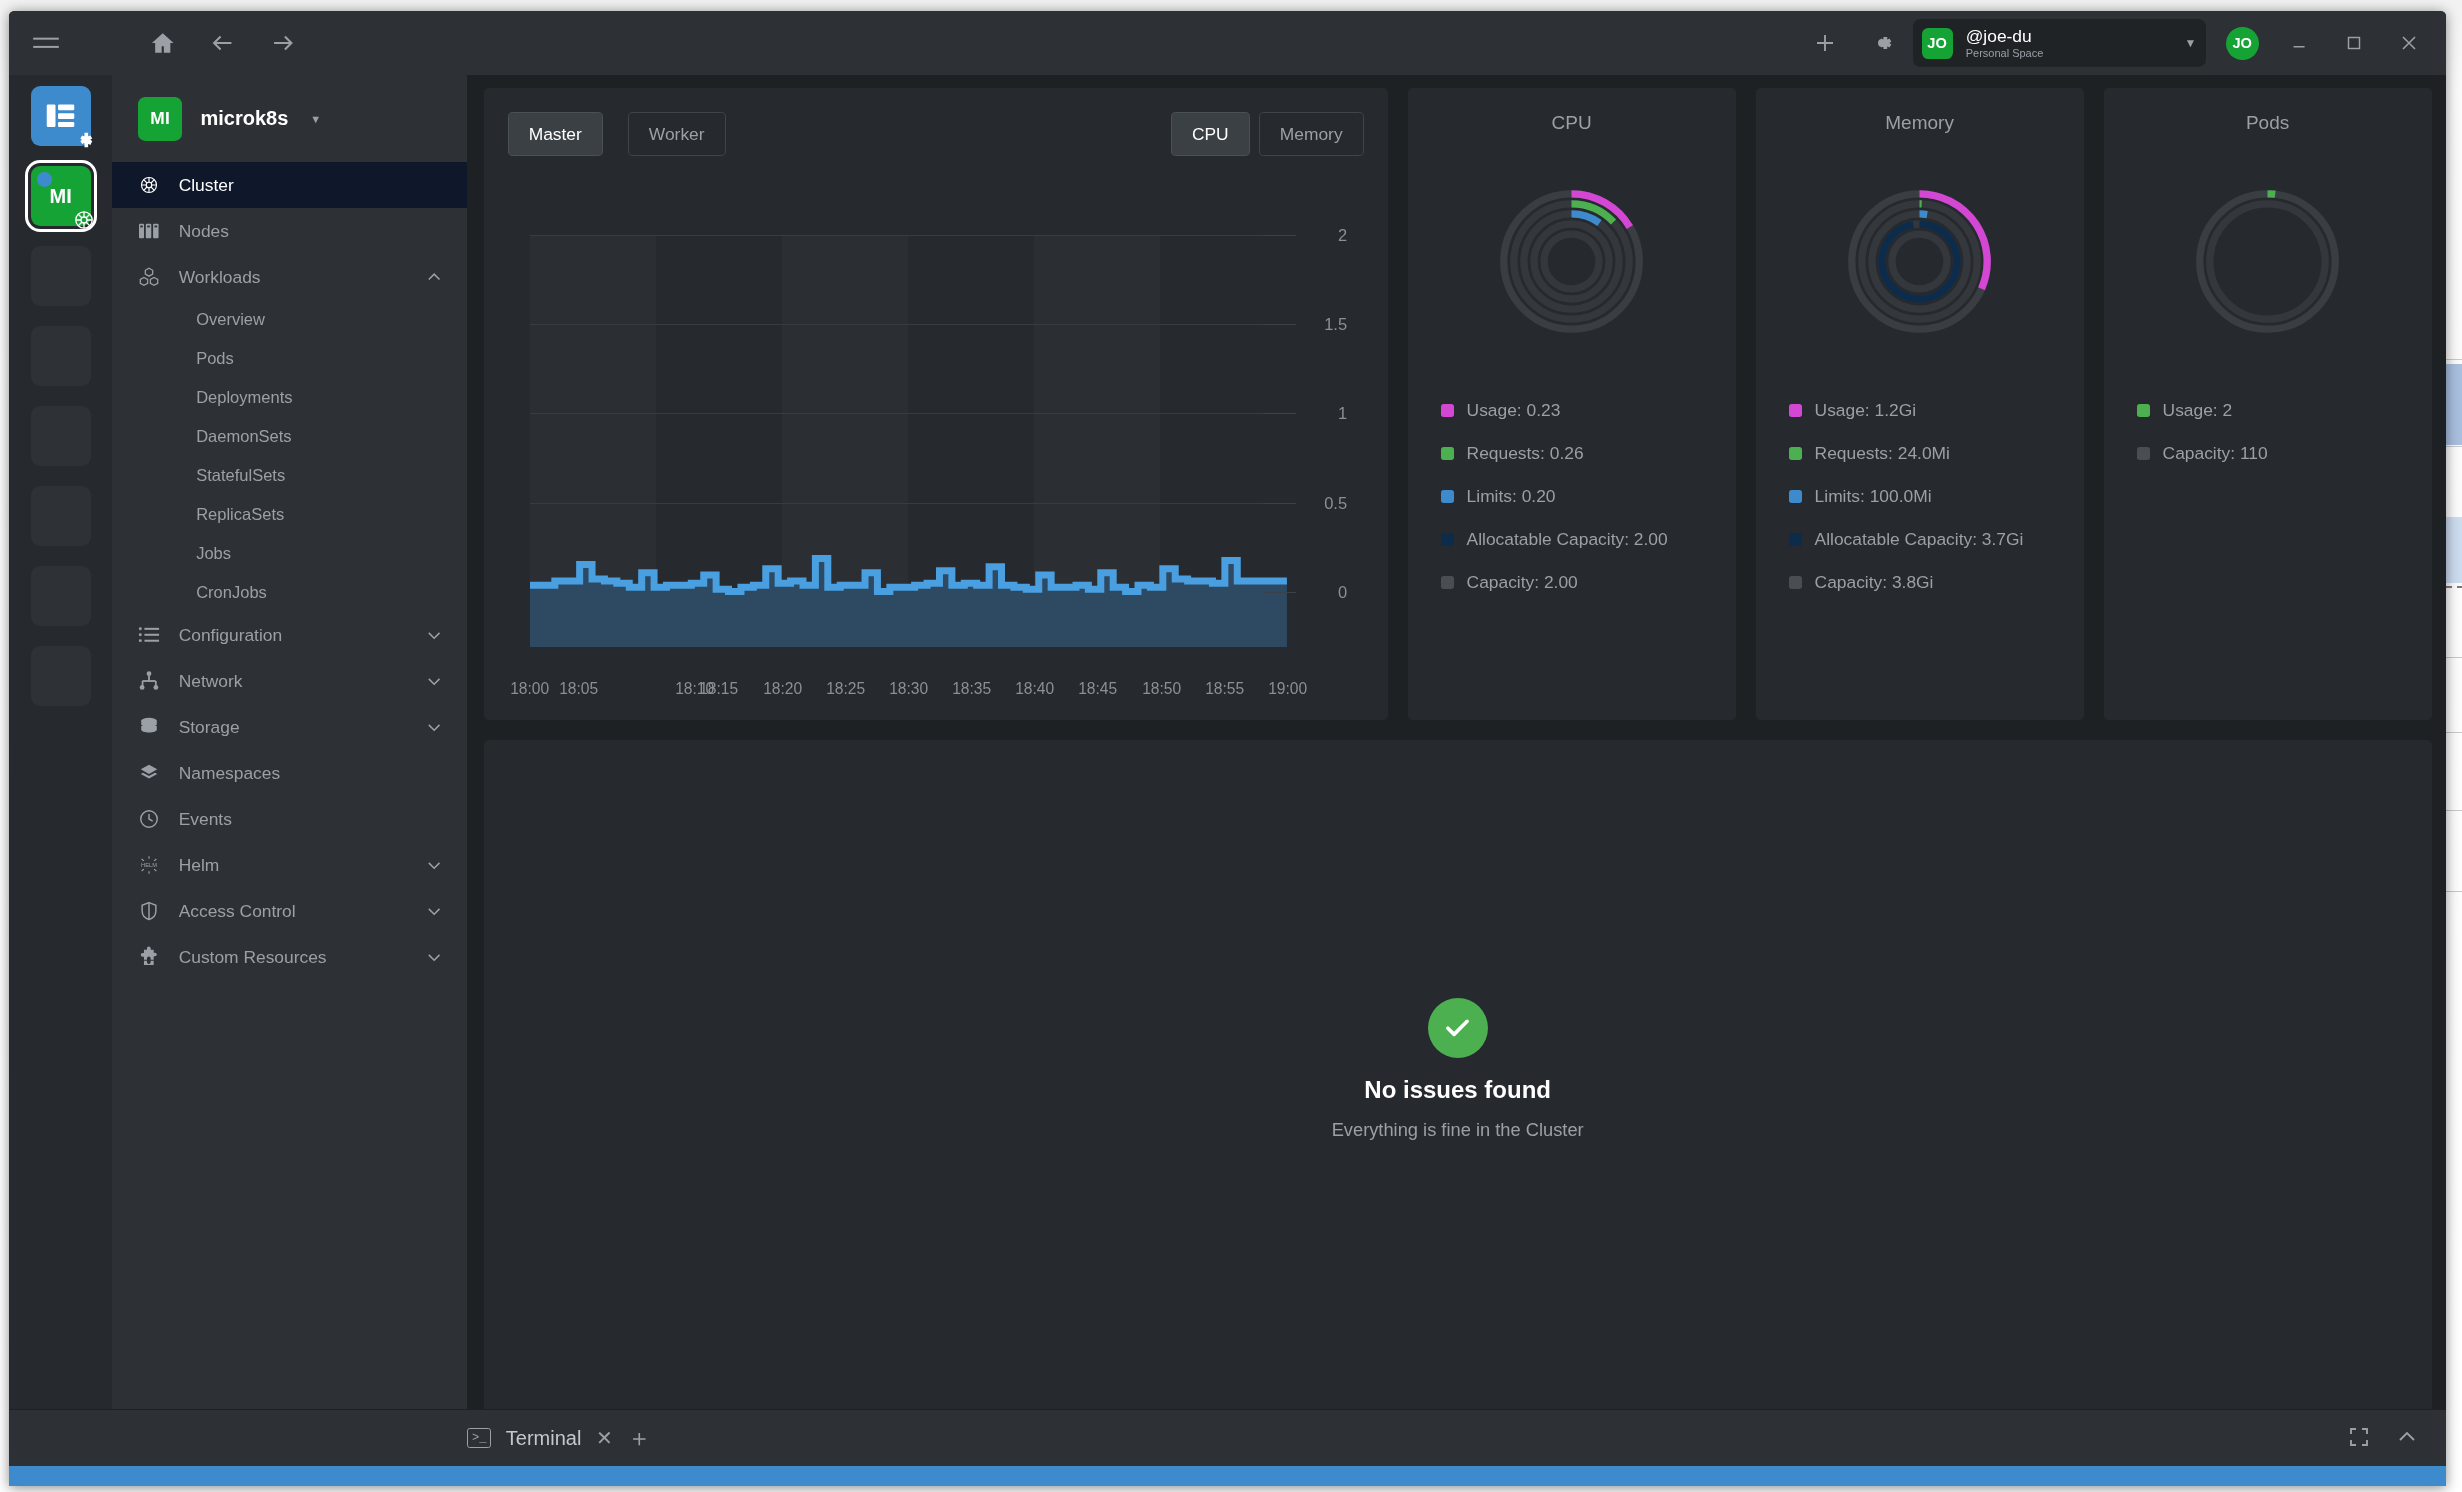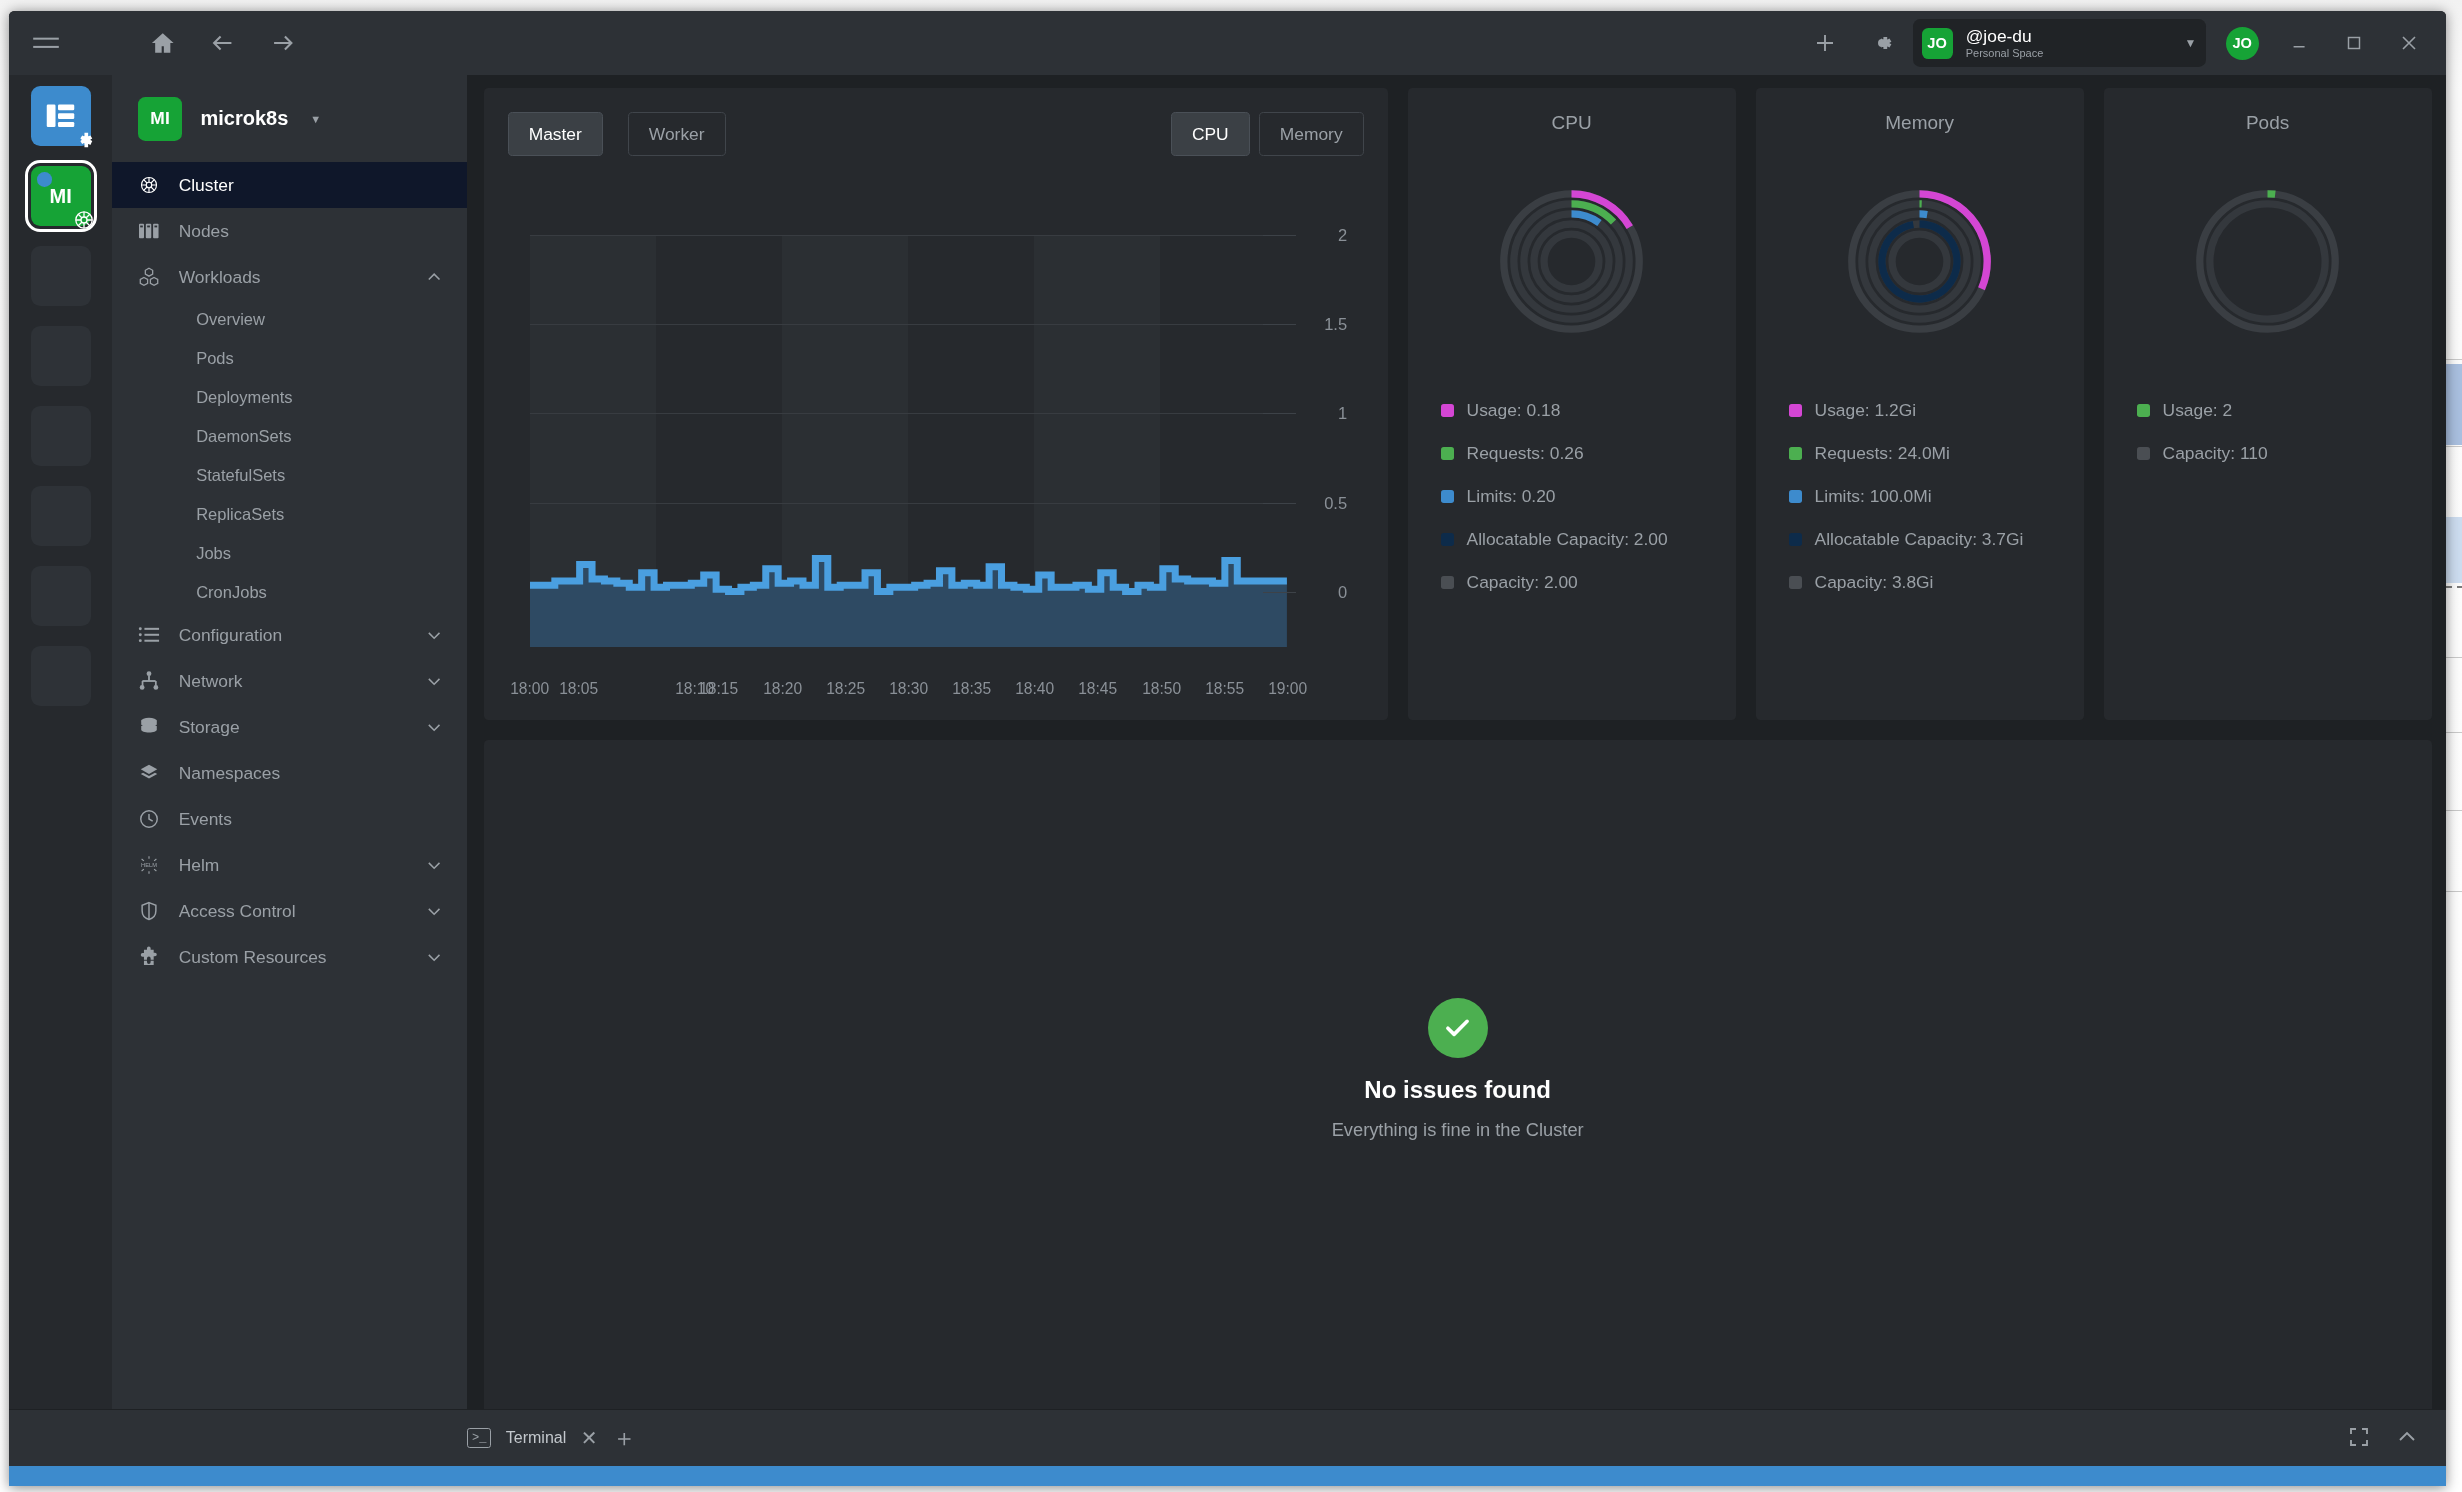--- a/index.html
+++ b/index.html
@@ -200,21 +200,21 @@
   
   #termbar {
     position: absolute; left: 0; bottom: 20px; width: 100%; height: 57px;
     background: #2d3136; display: flex; align-items: center; padding-left: 458px;
     border-top: 0.9px solid #1e2124;
   }
   #termbar-inner { display:flex; align-items:center; gap: 14.6px; }
   .term-ico { width: 24px; height: 20px; border: 1.8px solid #9aa0a6; border-radius: 2.7px;
               color: #9aa0a6; font-size: 12px; display:flex; align-items:center;
               justify-content:center; font-family:"Liberation Mono", monospace; }
-  #term-label { color: #c3c8cd; font-size: 16px; }
+  #term-label { color: #c3c8cd; font-size: 20px; }
   .term-x { color: #9aa0a6; font-size: 20px; }
   .term-plus { color: #9aa0a6; font-size: 24px; }
   #termbar-right { margin-left: auto; display: flex; align-items:center; gap: 24px; padding-right: 27.5px; }
 
   
   #status-strip {
     position: absolute; left: 0; bottom: 0; width: 100%; height: 20px;
     background: #3d8bcd;
   }
 </style>
@@ -608,21 +608,21 @@
                   <circle cx="100" cy="100" r="52" fill="none" stroke="#34383d" stroke-width="8"></circle>
                   <path d="M 100 48 A 52 52 0 0 1 130.565 57.931" fill="none" stroke="#3d8bcd" stroke-width="8" stroke-linecap="butt"></path>
                   <circle cx="100" cy="100" r="41" fill="none" stroke="#34383d" stroke-width="8"></circle>
                   <circle cx="100" cy="100" r="30" fill="none" stroke="#34383d" stroke-width="8"></circle>
                 </g>
             </svg>
           </div>
           <div class="legend">
             <div class="legend-row">
               <span class="swatch" style="background:#d446d4"></span>
-              <span class="legend-txt">Usage: 0.18</span>
+              <span class="legend-txt">Usage: 0.23</span>
               </div>
             <div class="legend-row">
               <span class="swatch" style="background:#4caf50"></span>
               <span class="legend-txt">Requests: 0.26</span>
               </div>
             <div class="legend-row">
               <span class="swatch" style="background:#3d8bcd"></span>
               <span class="legend-txt">Limits: 0.20</span>
               </div>
             <div class="legend-row">

